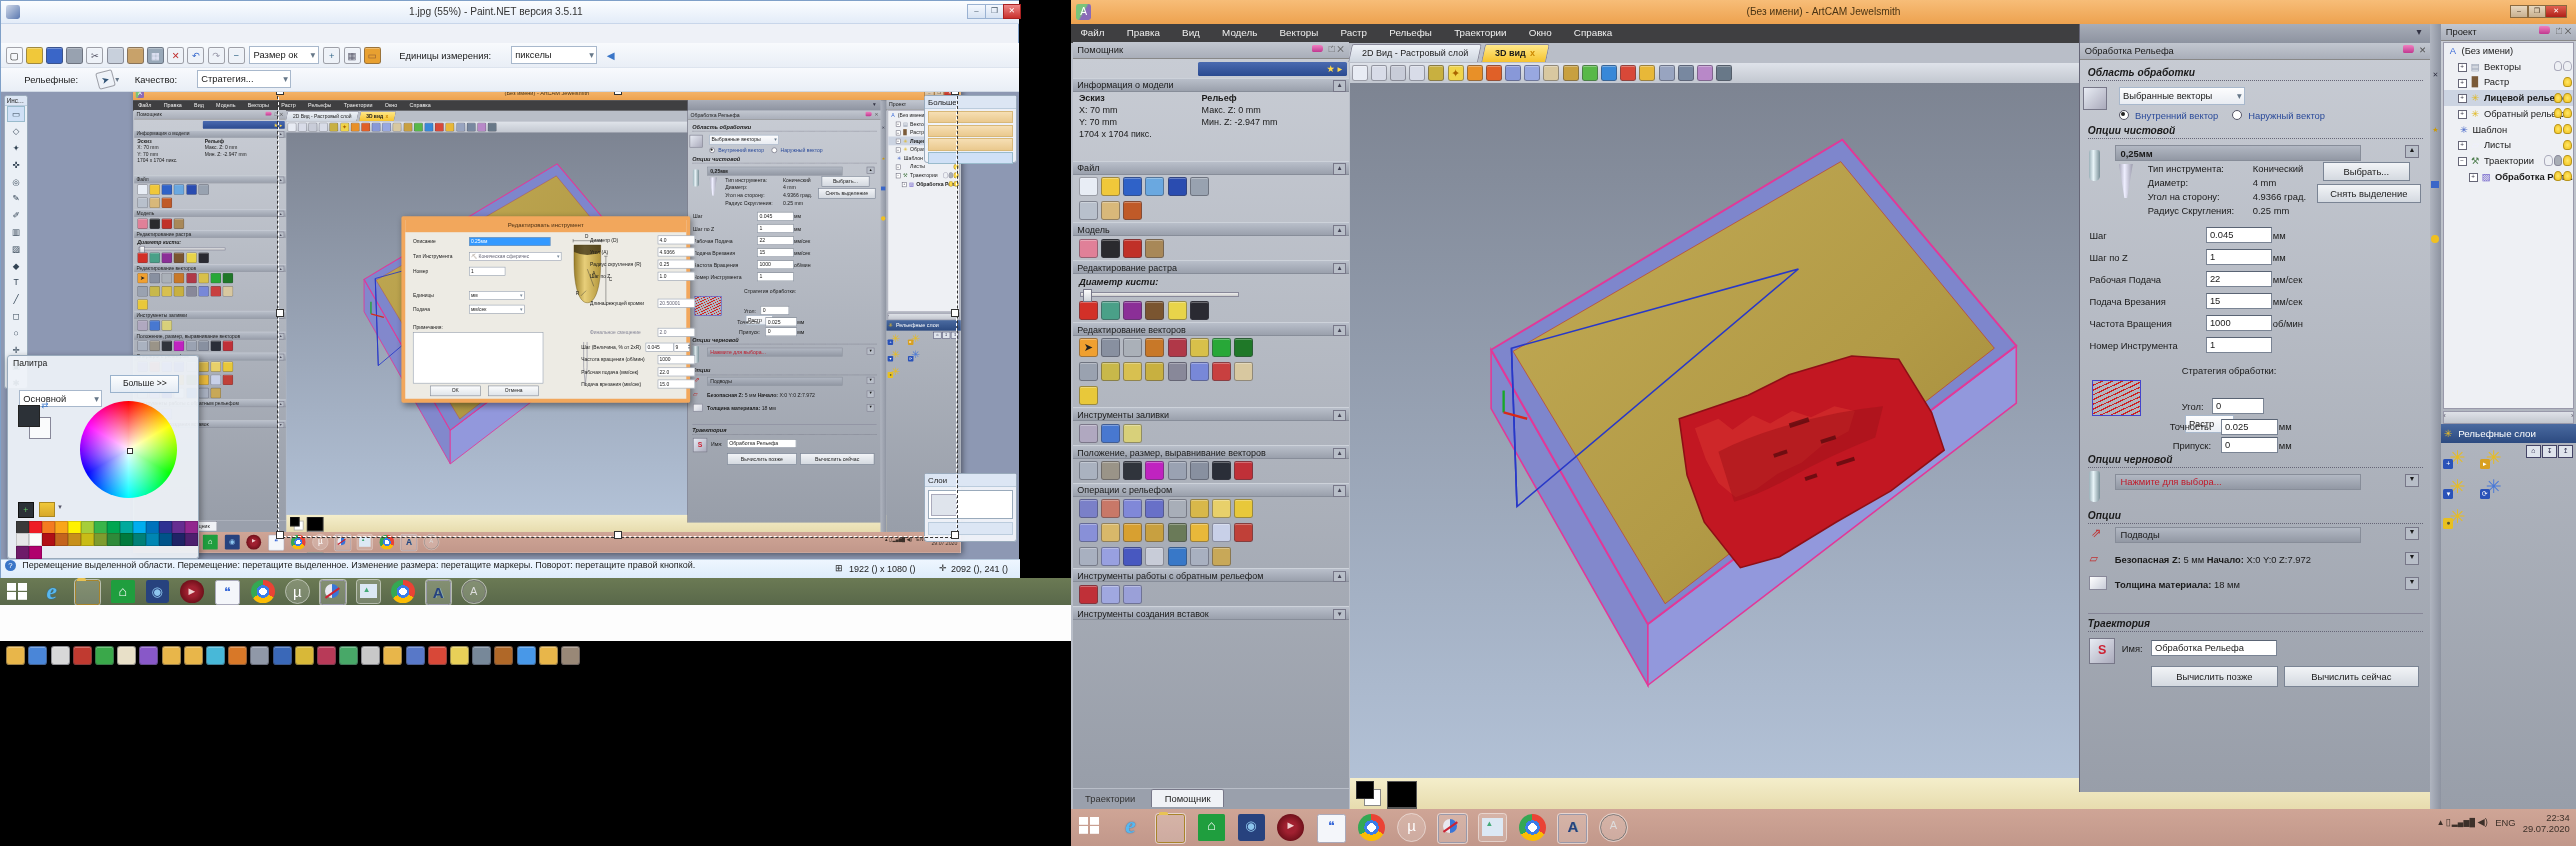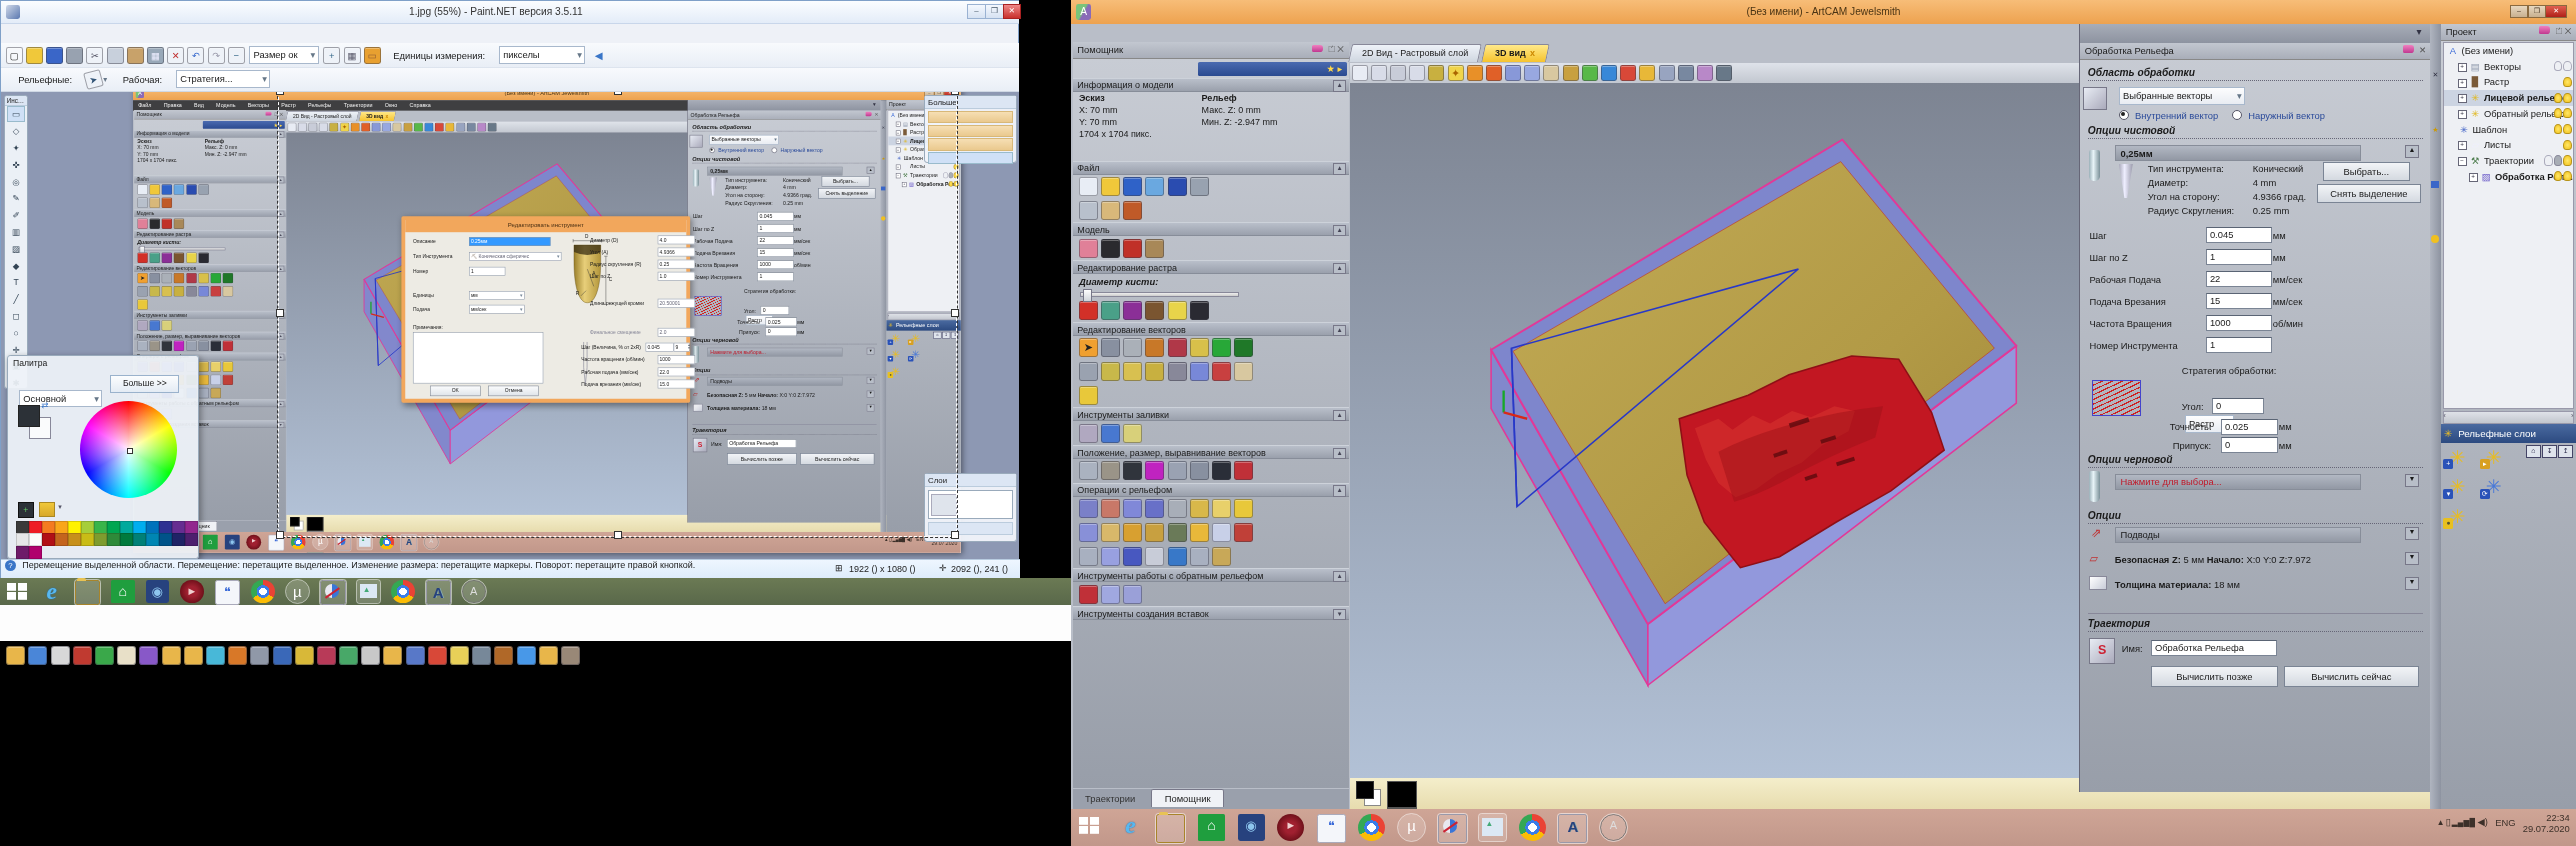--- a/index.html
+++ b/index.html
@@ -22,21 +22,21 @@
   .pmenu span.mi{display:inline-block;padding:3.9px 8.6px;font-size:9.8px;}
   .sparkle{color:#f0a020;font-size:10.2px;padding:0 23.5px;}
   .ptb1{left:0;top:42px;width:1018px;height:25px;background:linear-gradient(#f8fafd,#e9eef6);border-bottom:0.8px solid #dde4ee;
         display:flex;align-items:center;padding-left:3.1px;box-sizing:border-box;}
   .ptb2{left:0;top:67px;width:1018px;height:23.5px;background:linear-gradient(#f8fafd,#e9eef6);border-bottom:0.8px solid #cfd8e4;
         display:flex;align-items:center;padding-left:6.3px;box-sizing:border-box;}
   .ptb1 .ic,.ptb2 .ic{width:15px;height:15px;font-size:9.4px;line-height:15px;}
   .combo{display:inline-block;background:#fff;border:0.8px solid #a8b8cc;height:15.7px;line-height:15.7px;
          font-size:9.4px;padding:0 3.1px;position:relative;margin:0 3.1px;}
   .combo:after{content:"▾";position:absolute;right:2.4px;color:#678;}
-  .lbl{font-size:9.4px;margin:0 11px;}
+  .lbl{font-size:9.4px;margin:0 17px;}
   .pworkspace{left:0;top:91px;width:1018px;height:467px;background:#8d98b3;overflow:hidden;}
   
   .toolswin{left:3.1px;top:3.1px;width:22px;height:292px;background:rgba(240,244,250,.95);border:0.8px solid #9ab;
             border-radius:3.1px;overflow:hidden;}
   .toolswin .tw-title{font-size:6.3px;white-space:nowrap;overflow:hidden;text-overflow:ellipsis;display:block;
             background:#dce6f4;border-bottom:0.8px solid #bcd;padding:0.8px 1.6px;}
   .toolswin .tic{display:block;width:15.7px;height:14px;margin:0.8px auto;text-align:center;font-size:8.6px;
             line-height:14px;color:#345;border:0.8px solid transparent;}
   .toolswin .tic:first-of-type{background:#cfe0f6;border-color:#9bc;}
   
@@ -209,21 +209,21 @@
       <span class="ic" style="width:15px;height:15px;font-size:9.4px;line-height:15px;background:#eef2f8;color:#556;">▦</span>
       <span class="ic" style="width:15px;height:15px;font-size:9.4px;line-height:15px;background:#e8a030;color:#853;">▭</span>
       <span class="lbl">Единицы измерения:</span>
       <span class="combo" style="width:78px;">пикселы</span>
       <span style="color:#3a76c8;font-size:10.2px;margin-left:6.3px;">◀</span>
     </div>
     <div class="abs ptb2">
       <span class="lbl">Рельефные:</span>
       <span class="ic" style="background:#eef2f8;color:#357;transform:rotate(-15deg);">➤</span>
       <span style="color:#678;font-size:7.8px;">▾</span>
-      <span class="lbl" style="margin-left:15.7px;">Рабочая:</span>
+      <span class="lbl" style="margin-left:15.7px;">Качество:</span>
       <span class="combo" style="width:86px;">Стратегия...</span>
     </div>
 
     <div class="abs pworkspace">
 
       <div class="abs canvas" style="left:132px;top:-4.7px;">
         <div class="abs canvas-mini">
             <div class="abs acroot">
 
     <div class="abs acwin">
@@ -678,20 +678,32 @@
   <div class="abs acroot" id="acroot">
 
     <div class="abs acwin">
       <div class="abs actitle">
         <div class="abs acappicon">A</div>
         <div class="abs txt">(Без имени) - ArtCAM Jewelsmith</div>
         <div class="abs acbtn" style="left:1439px;">–</div>
         <div class="abs acbtn" style="left:1457px;">❐</div>
         <div class="abs acbtn close" style="left:1474px;width:20.4px;">✕</div>
       </div>
+      <div class="abs acmenu">
+        <span class="mi">Файл</span>
+        <span class="mi">Правка</span>
+        <span class="mi">Вид</span>
+        <span class="mi">Модель</span>
+        <span class="mi">Векторы</span>
+        <span class="mi">Растр</span>
+        <span class="mi">Рельефы</span>
+        <span class="mi">Траектории</span>
+        <span class="mi">Окно</span>
+        <span class="mi">Справка</span>
+      </div>
 
       <div class="abs panel" style="left:1.6px;top:42px;width:276px;height:746px;overflow:hidden;">
         <div class="phdr">
           <span class="tools"><span class="book"></span> ⏍ ✕</span>
           <span>Помощник</span>
         </div>
         <div class="starbar" style="margin:3.1px 1.6px 1.6px 125px;"><span>★</span> ▸</div>
         <div class="sect"><span>Информация о модели</span><span class="roll">▲</span></div>
         <div style="padding:1.6px 6.3px;height:66px;" class="infotxt">
           <div class="abs" style="width:125px;">

